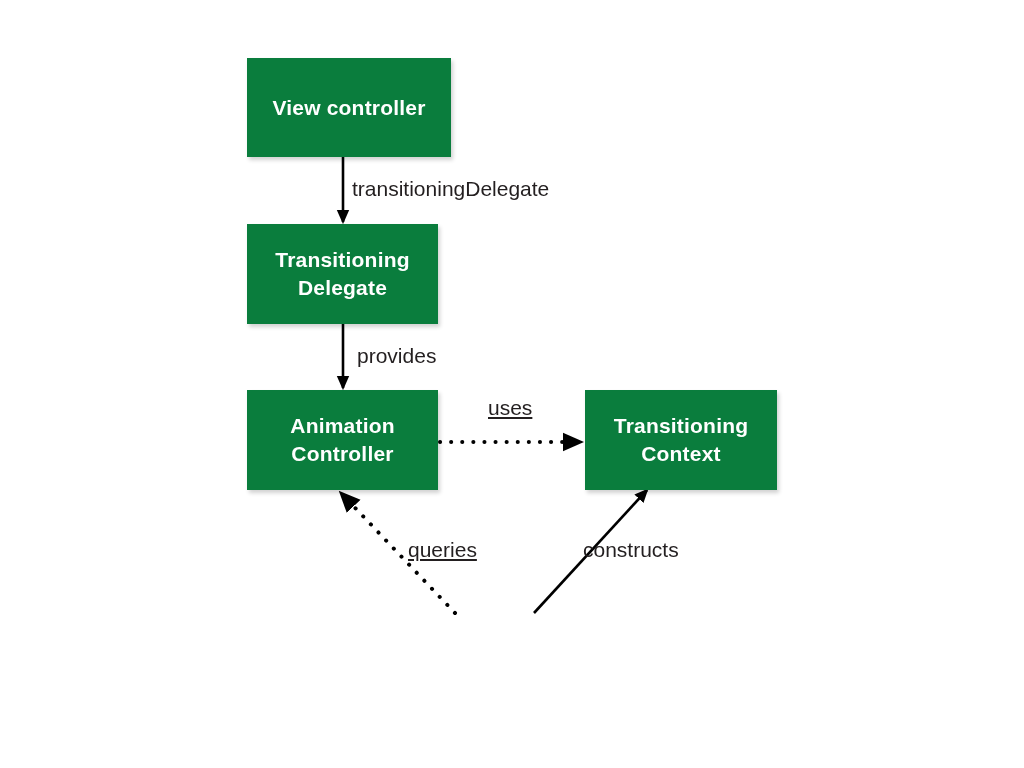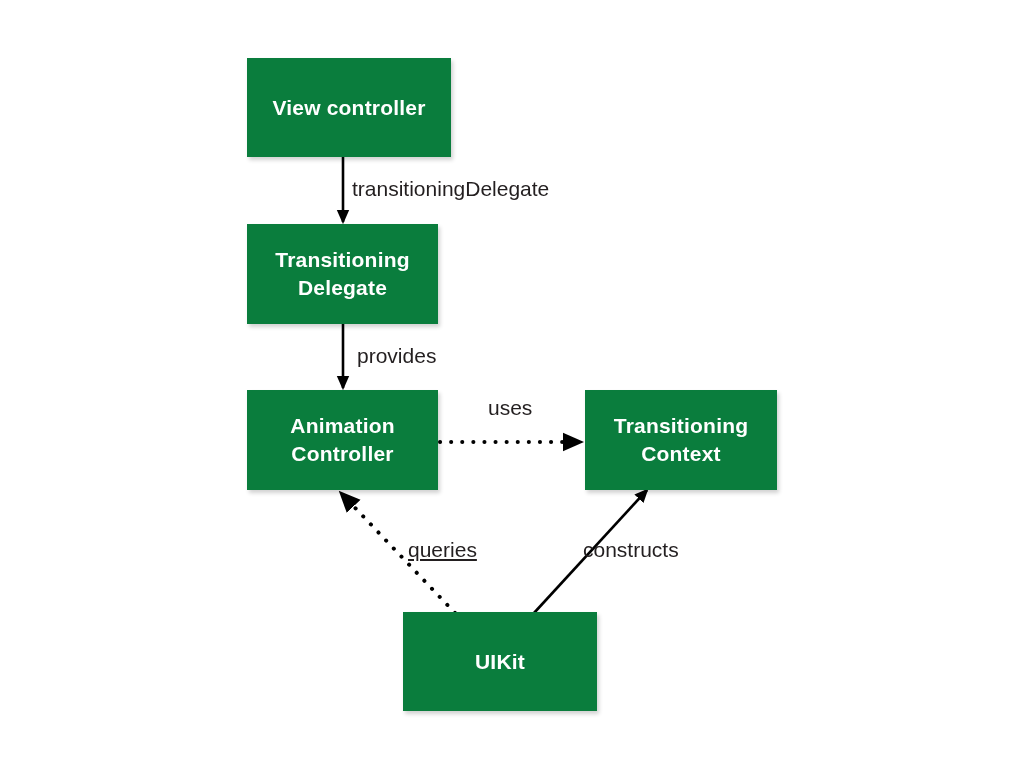--- a/index.html
+++ b/index.html
@@ -94,27 +94,24 @@
   <div class="node" style="left:247px; top:390px; width:191px; height:100px;">
     <span class="node-label">Animation
 Controller</span>
   </div>
 
   <div class="node" style="left:585px; top:390px; width:192px; height:100px;">
     <span class="node-label">Transitioning
 Context</span>
   </div>
 
-  <div class="node" style="left:403px; top:612px; width:194px; height:99px;">
-    <span class="node-label">UIKit</span>
-  </div>
 
   <div class="edge-label" style="left:352px; top:179px;">transitioningDelegate</div>
 
   <div class="edge-label" style="left:357px; top:346px;">provides</div>
 
-  <div class="edge-label" style="left:488px; top:398px;">uses</div>
+  <div class="edge-label" style="left:488px; top:398px;text-decoration:underline;">uses</div>
 
   <div class="edge-label" style="left:408px; top:540px;text-decoration:underline;">queries</div>
 
   <div class="edge-label" style="left:583px; top:540px;">constructs</div>
 
 </div>
 
 </body></html>

